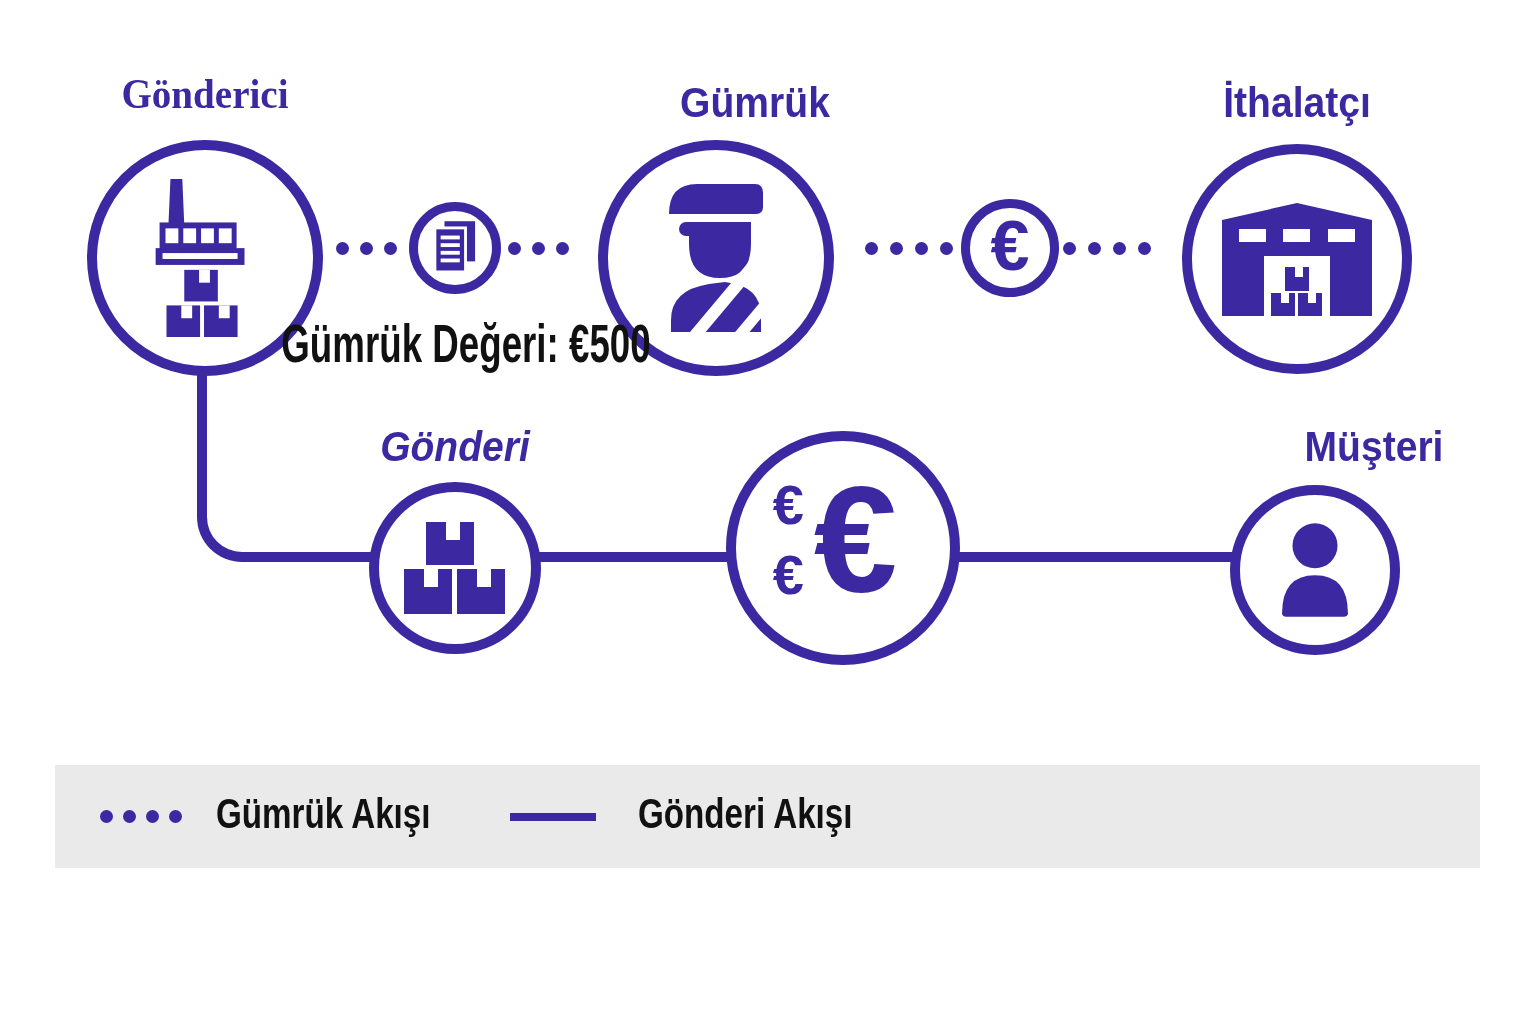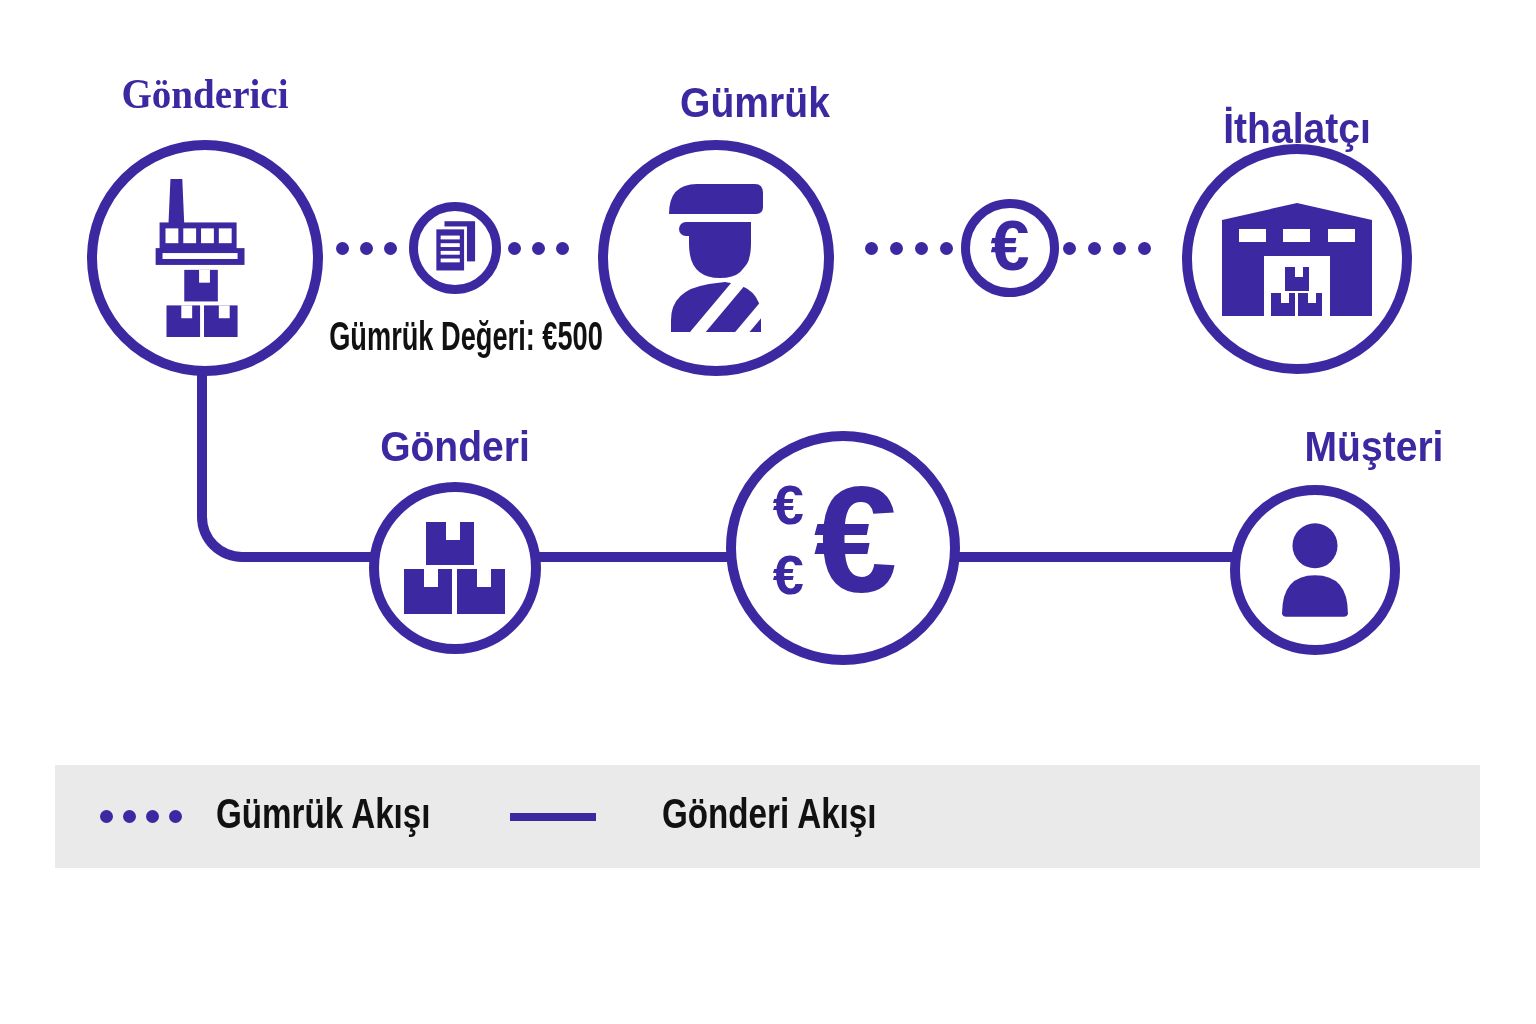--- a/index.html
+++ b/index.html
@@ -44,47 +44,47 @@
   .icon-fill{fill:var(--accent);}
   .icon-hole{fill:#ffffff;}
   
   .title{
     position:absolute;transform:translateX(-50%);white-space:nowrap;
     color:var(--accent);font-weight:bold;font-size:42px;line-height:1.08;
   }
   .title .squeeze{display:inline-block;transform:scaleX(0.93);transform-origin:center;}
   .t-gonderici{left:205px;top:72px;font-family:Liberation Serif, serif;}
   .t-gumruk{left:718px;top:80px;margin-left:37px;}
-  .t-ithalatci{left:1297px;top:80px;margin-top:26px;}
-  .t-gonderi{left:455px;top:424px;}
+  .t-ithalatci{left:1297px;top:80px;}
+  .t-gonderi{left:455px;top:424px;font-style:italic;}
   .t-musteri{left:1374px;top:424px;}
   .caption{
     position:absolute;transform:translateX(-50%);white-space:nowrap;
-    color:var(--ink);font-weight:bold;font-size:40px;line-height:1.05;
+    color:var(--ink);font-weight:bold;font-size:54px;line-height:1.05;
   }
   .caption .squeeze{display:inline-block;transform:scaleX(0.68);transform-origin:center;}
   .c-customs{left:466px;top:315px;}
   .c-sales{left:853px;top:674px;}
   
   .eurocoin-glyph{font-weight:bold;font-size:70px;line-height:1;color:var(--accent);transform:translateY(-2px);}
   .euro-group{display:flex;align-items:center;transform:translate(-8px,-8px);}
   .euro-col{display:flex;flex-direction:column;gap:26px;margin-right:10px;}
   .euro-small{font-weight:bold;font-size:56px;line-height:44px;color:var(--accent);}
   .euro-big{font-weight:bold;font-size:150px;line-height:120px;color:var(--accent);}
   
   .legend-bar{position:absolute;left:55px;top:765px;width:1425px;height:103px;background:var(--legend-bg);}
   .legend-dots{position:absolute;left:100px;top:810px;display:flex;gap:10px;}
   .legend-dots .dot{width:13px;height:13px;border-radius:50%;background:var(--accent);}
   .legend-label{
     position:absolute;white-space:nowrap;color:var(--ink);font-weight:bold;
     font-size:42px;line-height:1.05;
   }
   .legend-label .squeeze{display:inline-block;transform:scaleX(0.79);transform-origin:left center;}
   .ll-customs{left:216px;top:792px;}
-  .ll-shipment{left:662px;top:792px;text-align:center;}
+  .ll-shipment{left:638px;top:792px;text-align:center;}
   .legend-line{position:absolute;left:510px;top:813px;width:86px;height:8px;background:var(--accent);}
 </style>
 </head>
 <body>
 
 <div class="canvas">
 
   <div class="l-connector"></div>
   <div class="hseg hseg1"></div>
   <div class="hseg hseg2"></div>

